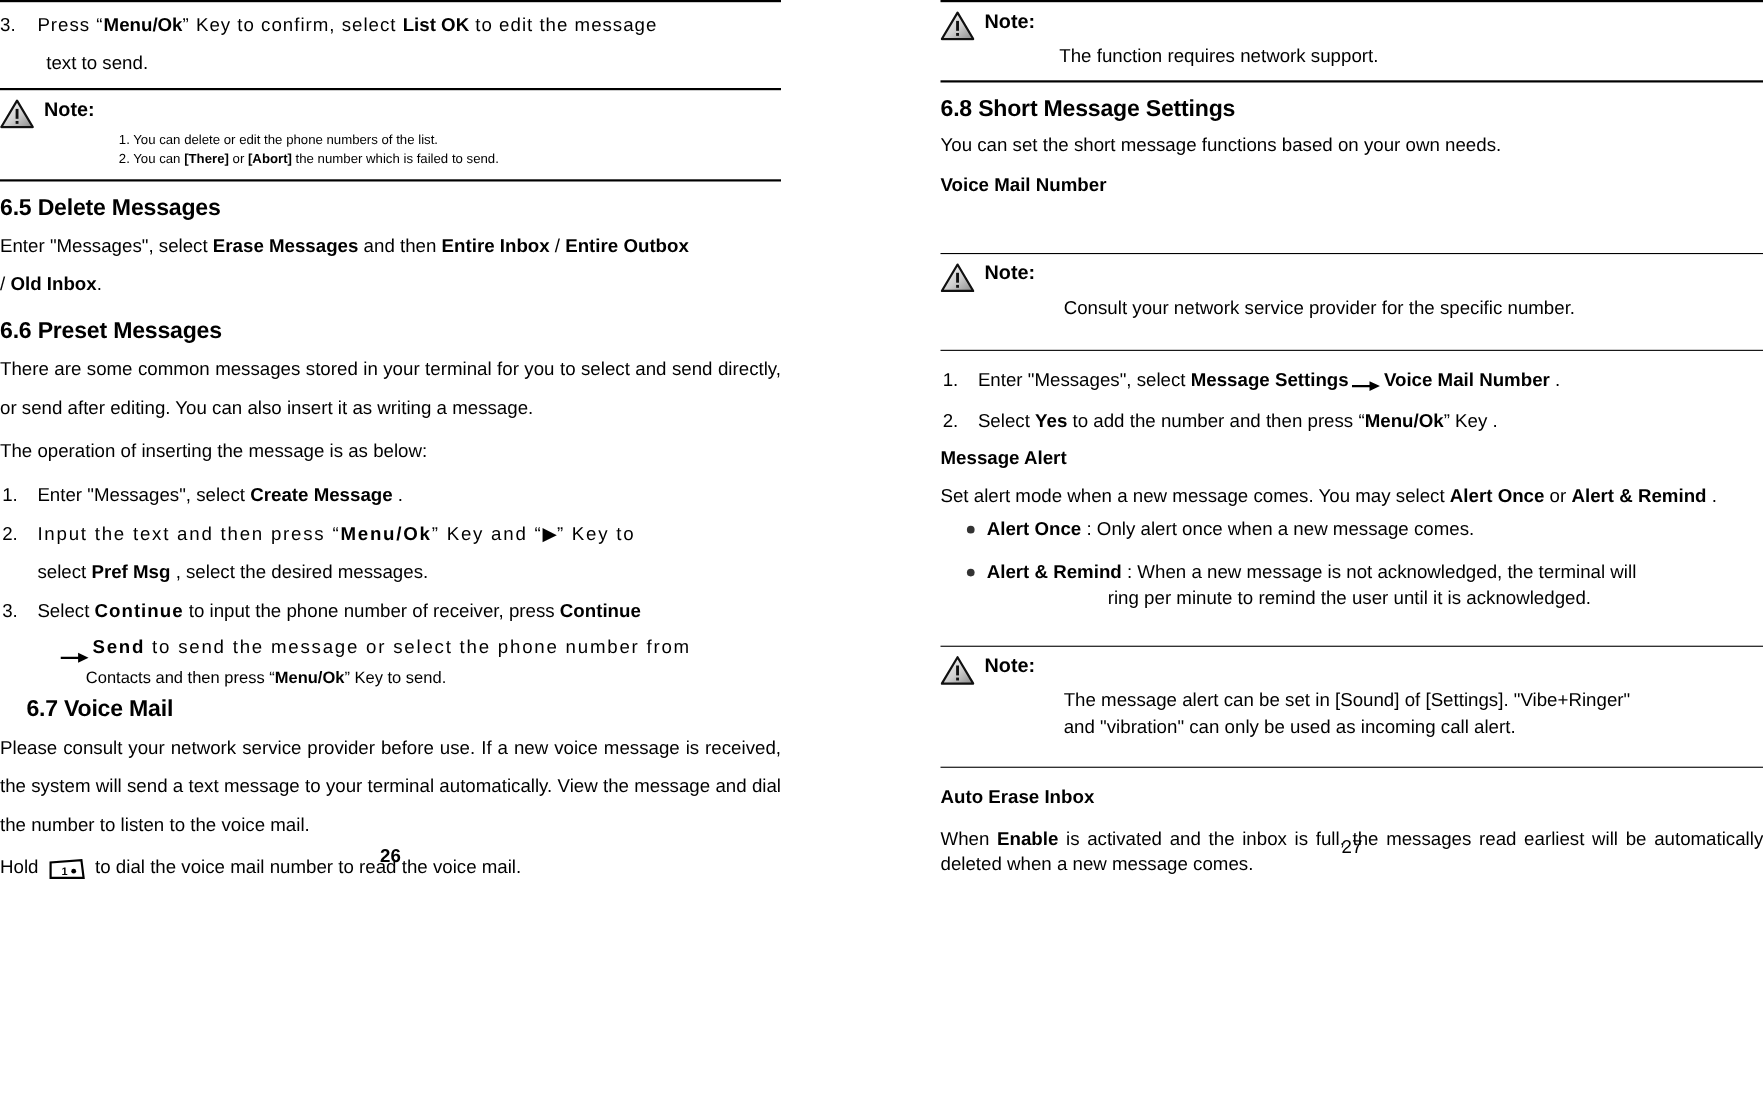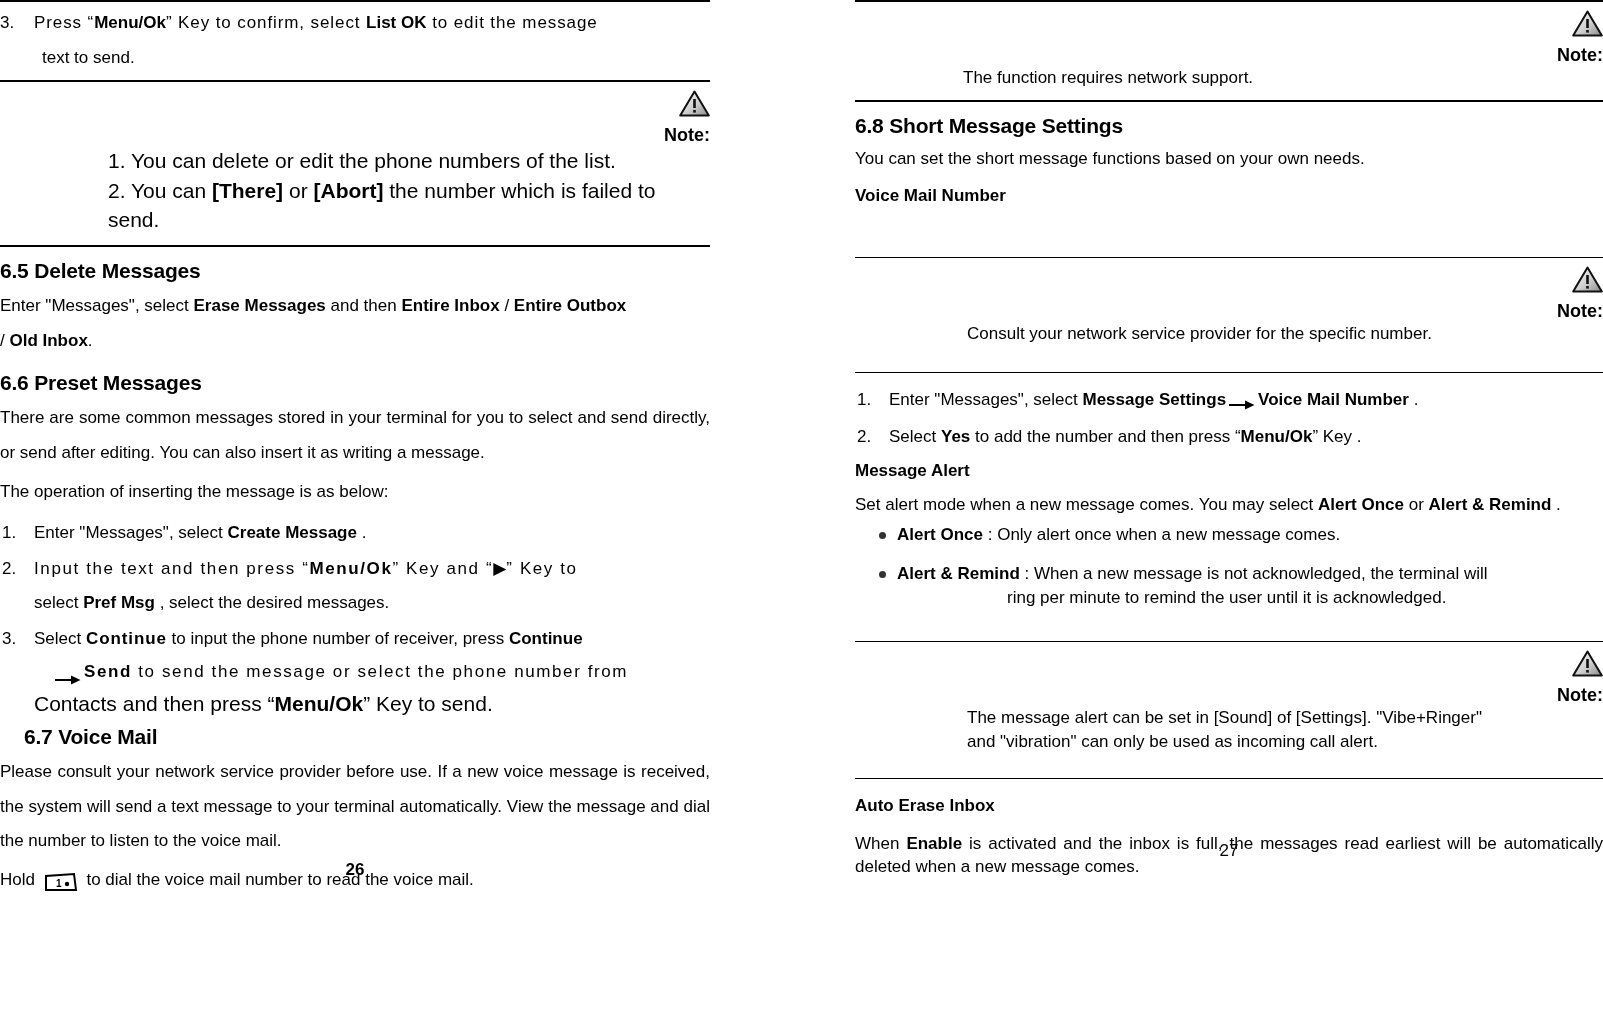--- a/index.html
+++ b/index.html
@@ -83,24 +83,23 @@
   }
   .b { font-weight: bold; }
 
   
   .note-block {
     margin: 0;
     padding: 0;
   }
   .note-head {
     display: flex;
-    align-items: flex-end;
+    align-items: flex-start;
     gap: 9px;
     padding-top: 8px;
-    flex-direction: column;
   }
   .warn-icon {
     display: inline-block;
     width: 31px;
     height: 27px;
     flex: 0 0 auto;
   }
   .note-label {
     font-size: 18px;
     font-weight: bold;
@@ -153,21 +152,21 @@
     line-height: 1.55;
   }
 
   
   .note-olist {
     margin: 0;
     padding: 0;
     list-style: none;
   }
   .note-olist li {
-    font-size: 21px;
+    font-size: 12px;
     line-height: 1.42;
   }
 
   
   ul.dot-list {
     list-style: none;
     margin: 6px 0 0 0;
     padding: 0;
   }
   ul.dot-list > li {
@@ -292,21 +291,21 @@
         <li>
           <span class="track">Input the text and then press “</span><span class="b track">Menu/Ok</span><span class="track">” Key and “</span><span>▶</span><span class="track">” Key to</span>
           <span style="display:block;"><span>select </span><span class="b">Pref Msg</span><span> , select the desired messages.</span></span>
         </li>
 
         <li style="line-height:1.95;">
           <span>Select </span><span class="b track-sm">Continue</span><span> to input the phone number of receiver, press </span><span class="b">Continue</span>
           <span style="display:block; padding-left:18px;"><span class="arrow-glyph"><svg viewBox="0 0 26 14" width="26" height="14" aria-hidden="true">
                   <path d="M0 6 H16 V2.5 L25.5 7 L16 11.5 V8 H0 Z" fill="#000"></path>
                 </svg></span><span class="b track">Send</span><span class="track"> to send the message or select the phone number from</span></span>
-          <span style="display:block; font-size:21px; line-height:1.5;"><span>Contacts and then press “</span><span class="b">Menu/Ok</span><span>” Key to send.</span></span>
+          <span style="display:block; font-size:15px; line-height:1.5;margin-left:44px;"><span>Contacts and then press “</span><span class="b">Menu/Ok</span><span>” Key to send.</span></span>
         </li>
       </ol>
 
       <h2 class="section-heading" style="margin-top:4px;margin-left:24px;">6.7 Voice Mail</h2>
       <p class="body-text">Please consult your network service provider before use. If a new voice message is received, the system will send a text message to your terminal automatically. View the message and dial the number to listen to the voice mail.</p>
       <p class="body-text"><span>Hold </span><span class="key-icon"><svg viewBox="0 0 34 20" width="34" height="20" aria-hidden="true">
               <path d="M2 18 L2 4 L30 2 L32 18 Z" fill="#fff" stroke="#000" stroke-width="2" stroke-linejoin="miter"></path>
               <text x="12" y="15" font-family="'Liberation Sans', sans-serif" font-size="10" font-weight="bold" fill="#000">1</text>
               <circle cx="23" cy="12" r="2.2" fill="#000"></circle>
             </svg></span><span> to dial the voice mail number to read the voice mail.</span></p>

